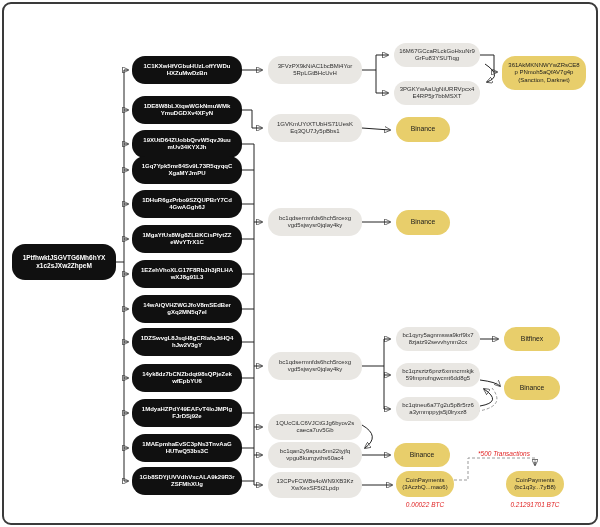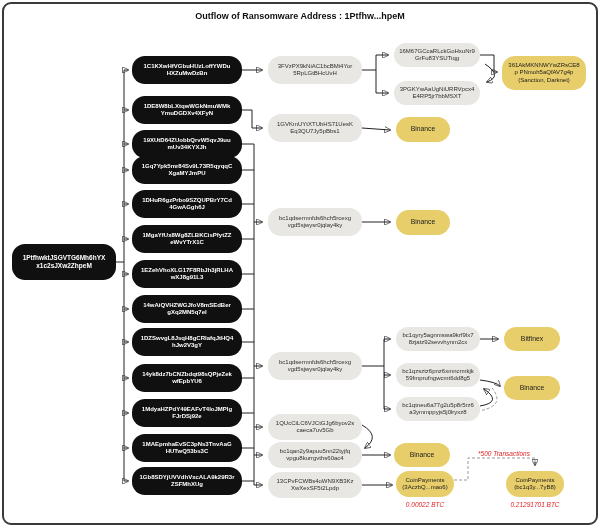--- a/index.html
+++ b/index.html
@@ -17,21 +17,20 @@
   .redlabel{position:absolute;color:#e02424;font-style:italic;font-size:6.5px;
             text-align:center;}
   svg.edges{position:absolute;top:0;left:0;width:596px;height:523px;}
   svg.edges path{fill:none;stroke:#222;stroke-width:1;}
   svg.edges path.dash{stroke:#999;stroke-dasharray:3 2;}
 </style>
 </head>
 <body>
 
 <div class="canvas">
-  <div class="title">Outflow of Ransomware Address : 1Ptfhw...hpeM</div>
 
   <svg class="edges">
     <defs>
       <marker id="ah" viewBox="0 0 10 10" refX="8.5" refY="5" markerWidth="6.5" markerHeight="6.5" orient="auto-start-reverse">
         <path d="M0,0 L10,5 L0,10 z" fill="#222" stroke="none"></path>
       </marker>
     </defs>
 
     <path d="M112,258 H120"></path>
     <path d="M120,66 V477"></path>

